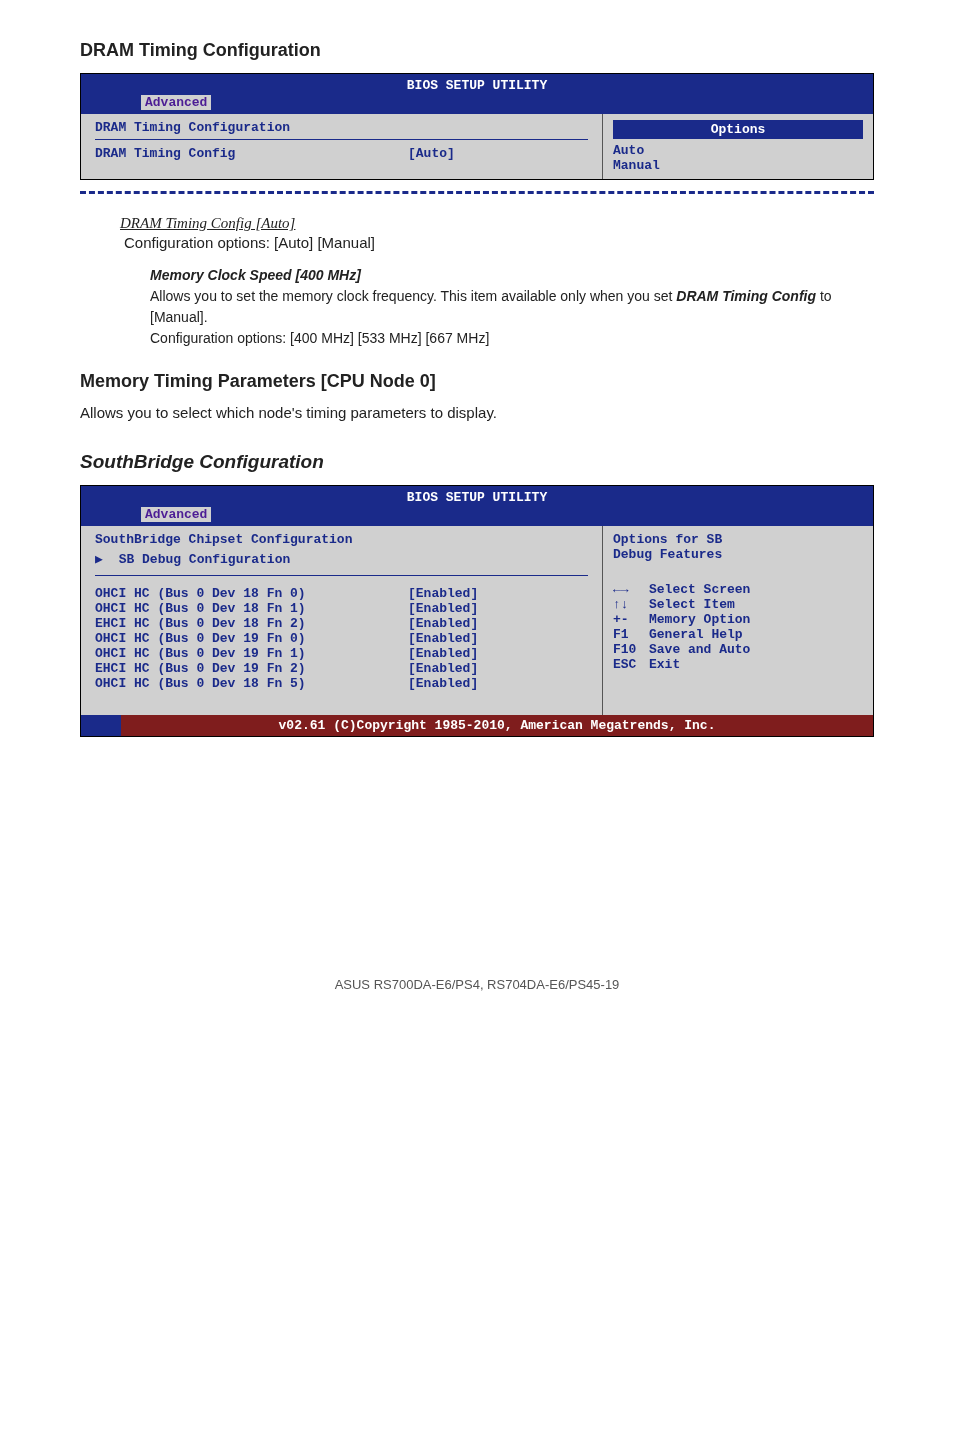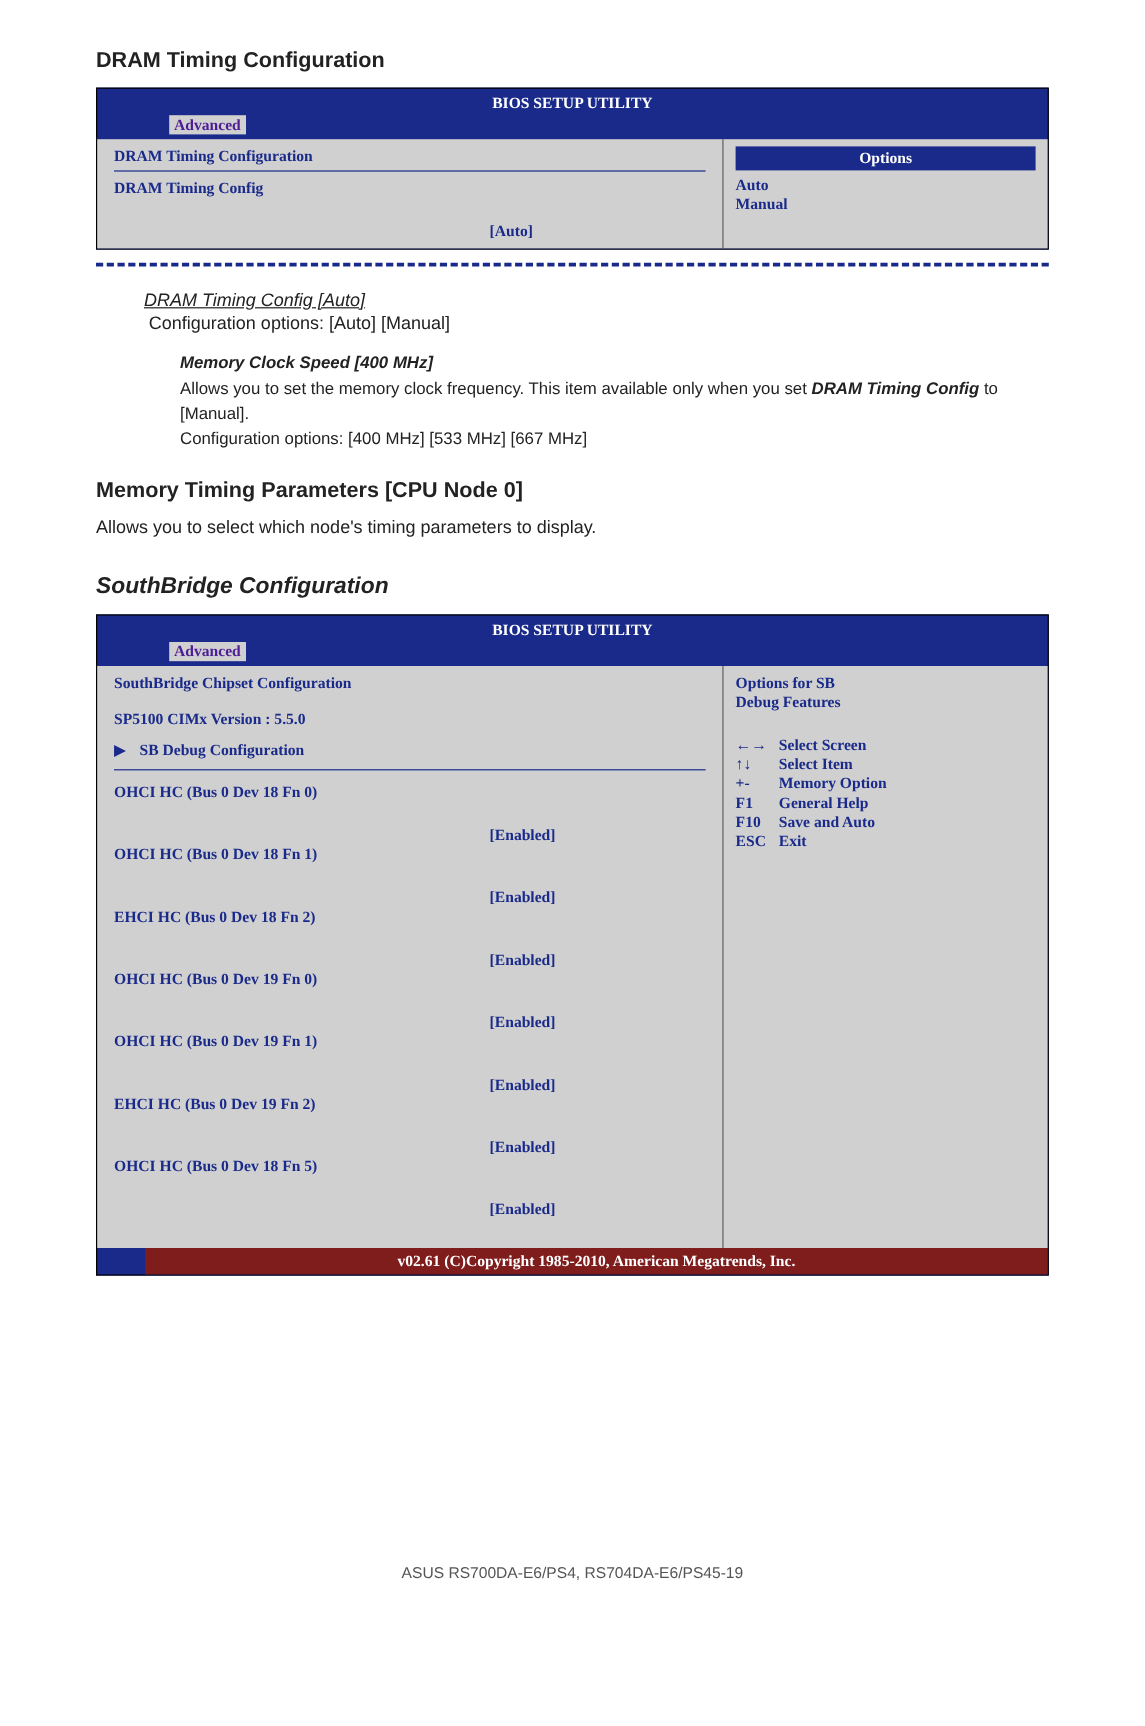--- a/index.html
+++ b/index.html
@@ -19,21 +19,21 @@
   h3.italic-title {
     font-size: 19px;
     font-style: italic;
     font-weight: bold;
     margin: 30px 0 12px 0;
   }
   .bios-box {
     border: 1px solid #000;
     background: #1a2a8a;
     color: #e8e8e8;
-    font-family: Liberation Serif, serif;
+    font-family: Liberation Mono, monospace;
     font-size: 13px;
     margin-bottom: 6px;
   }
   .bios-title {
     text-align: center;
     color: #ffffff;
     font-weight: bold;
     padding: 4px 0 2px 0;
   }
   .bios-tabrow {
@@ -58,21 +58,21 @@
     min-width: 0;
   }
   .bios-right {
     width: 250px;
     background: #d0d0d0;
     color: #1a2a8a;
     padding: 6px 10px;
   }
   .bios-row { display: flex; }
   .bios-label { flex: 1; }
-  .bios-value { width: 180px; margin-top: 36px; }
+  .bios-value { width: 180px; }
   .bold { font-weight: bold; }
   .options-banner {
     background: #1a2a8a;
     color: #fff;
     text-align: center;
     font-weight: bold;
     padding: 2px 0;
     margin-bottom: 4px;
   }
   .torn-edge {
@@ -82,20 +82,21 @@
     margin-top: -1px;
     margin-bottom: 20px;
   }
   .config-line {
     margin: 12px 0 2px 40px;
     font-size: 15px;
   }
   .underline-italic {
     text-decoration: underline;
     font-style: italic;
+    font-family: Liberation Serif, serif;
   }
   .sub-block {
     margin: 14px 0 2px 70px;
     font-size: 14px;
     line-height: 1.5;
   }
   .sub-bold { font-weight: bold; font-style: italic; }
   .body-text {
     margin: 4px 0 20px 0;
     font-size: 15px;
@@ -169,21 +170,20 @@
 <h3 class="italic-title">SouthBridge Configuration</h3>
 
 <div class="bios-box">
   <div class="bios-title">BIOS SETUP UTILITY</div>
   <div class="bios-tabrow">
     <span class="bios-tab">Advanced</span>
   </div>
   <div class="bios-columns">
     <div class="bios-left">
       <div class="bold" style="padding-bottom:4px;">SouthBridge Chipset Configuration</div>
-      <div style="margin:10px 0;" class="bold">SP5100 CIMx Version : 5.5.0</div>
       <div style="border-bottom:1px solid #1a2a8a; padding-bottom:8px; margin-bottom:10px;">
         <span class="pointer">▶</span>
         <span class="bold">SB Debug Configuration</span>
       </div>
 
       <div class="bios-row bold">
           <span class="bios-label">OHCI HC (Bus 0 Dev 18 Fn 0)</span>
           <span class="bios-value">[Enabled]</span>
         </div>
       <div class="bios-row bold">

